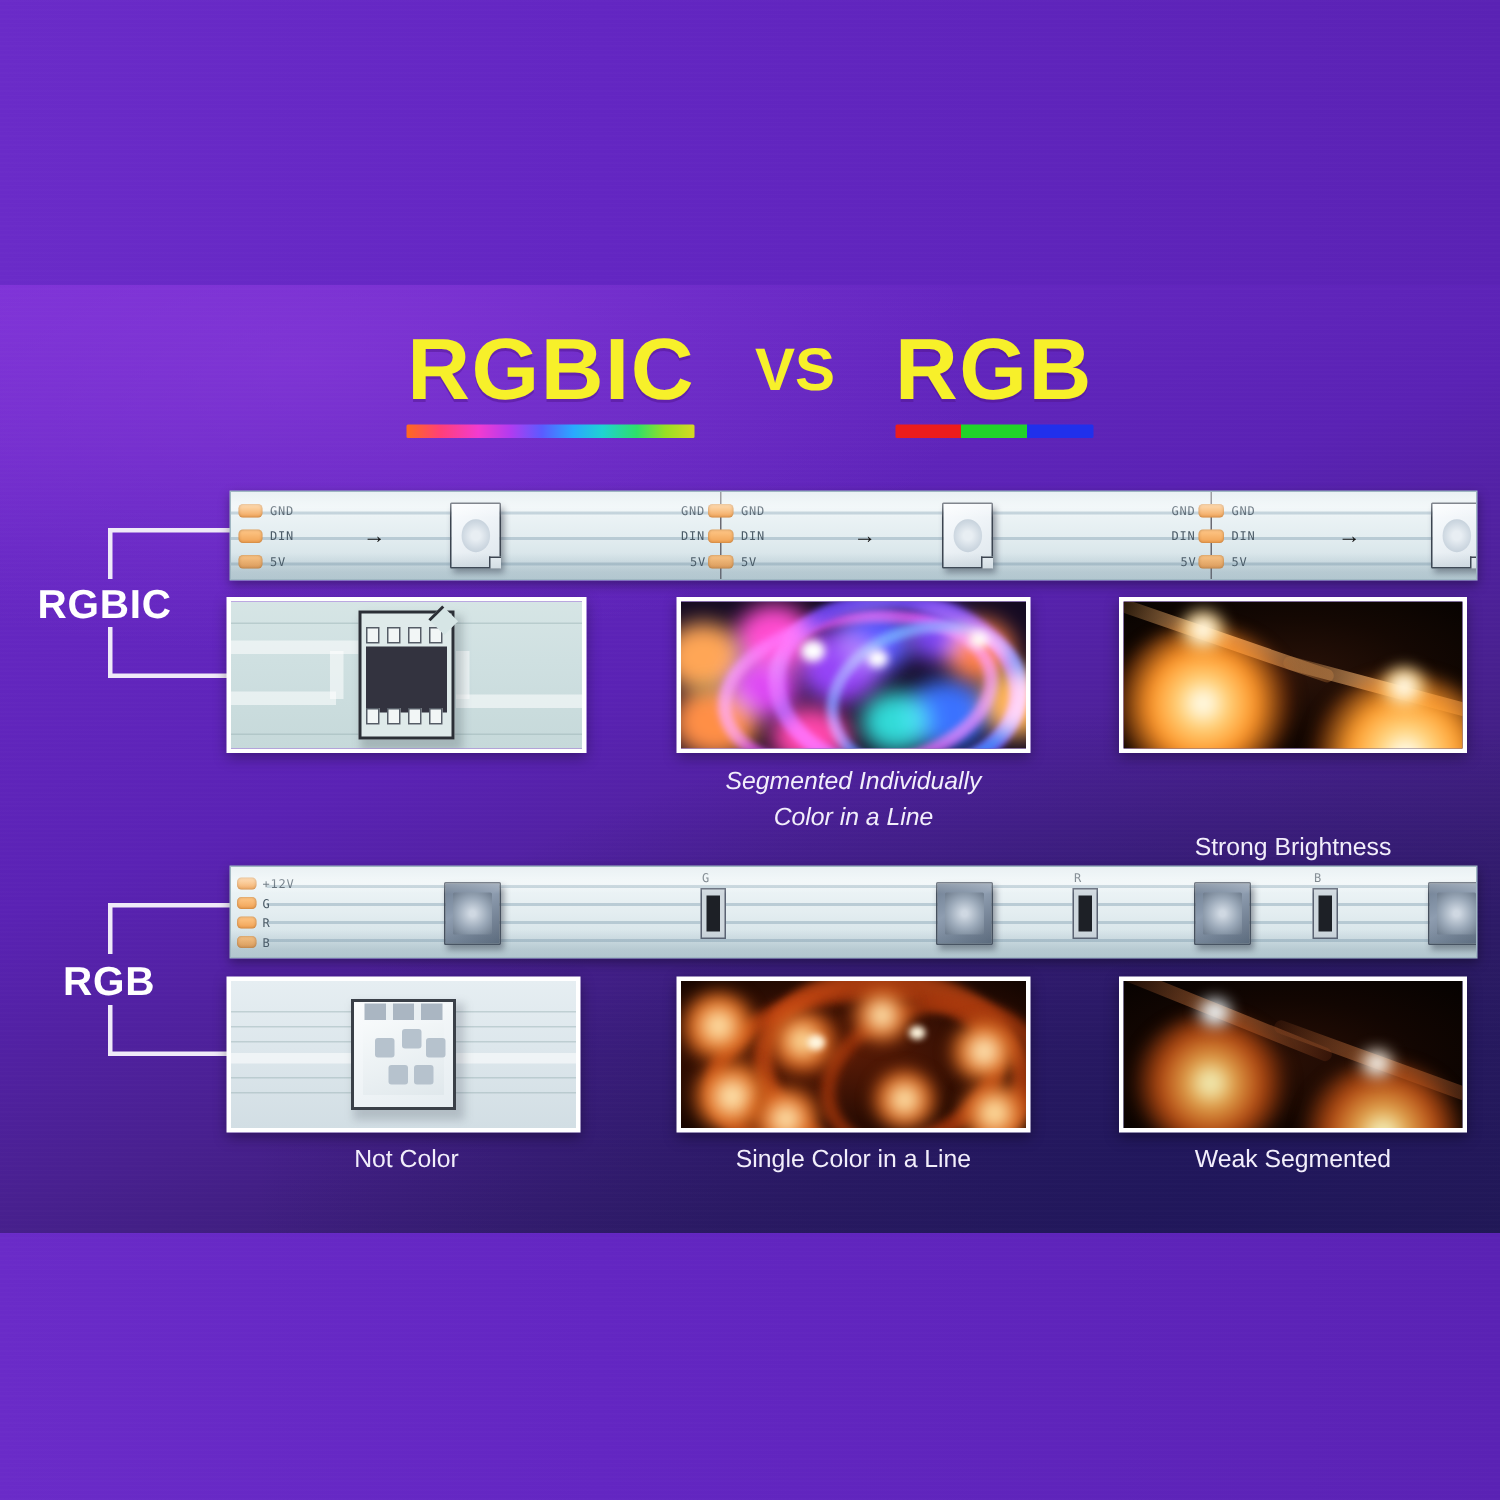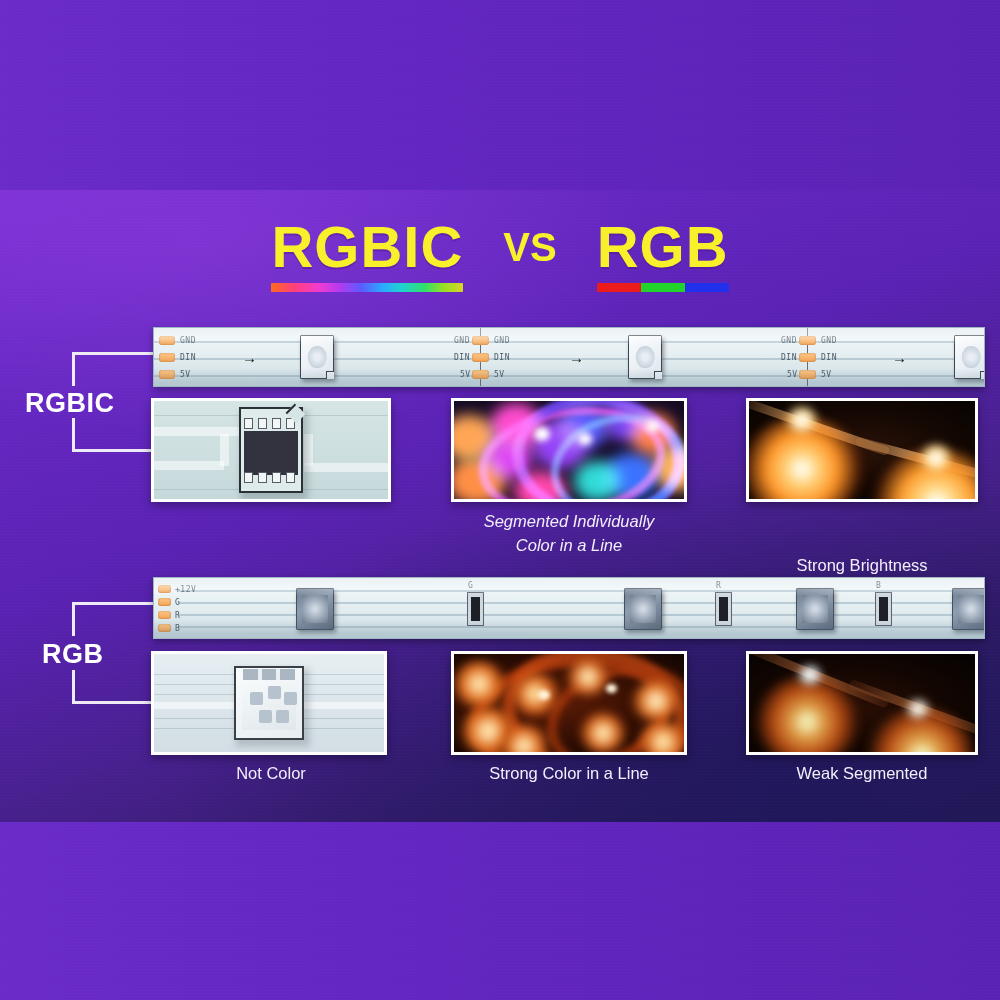--- a/index.html
+++ b/index.html
@@ -351,21 +351,21 @@
     <div class="glow" style="left:6px;top:52px;width:56px;height:50px;background:radial-gradient(circle,#ffe6b0 12%,#e0691c 48%,rgba(0,0,0,0) 78%);"></div>
     <div class="glow" style="left:56px;top:18px;width:50px;height:44px;background:radial-gradient(circle,#ffdf9e 12%,#d9611a 48%,rgba(0,0,0,0) 78%);"></div>
     <div class="glow" style="left:44px;top:70px;width:52px;height:44px;background:radial-gradient(circle,#ffe3ab 12%,#dd651b 48%,rgba(0,0,0,0) 78%);"></div>
     <div class="glow" style="left:112px;top:4px;width:44px;height:38px;background:radial-gradient(circle,#ffe4ae 14%,#d2601c 50%,rgba(0,0,0,0) 80%);"></div>
     <div class="glow" style="left:126px;top:58px;width:46px;height:42px;background:radial-gradient(circle,#ffe2a8 14%,#d6611a 50%,rgba(0,0,0,0) 80%);"></div>
     <div class="glow" style="left:178px;top:26px;width:48px;height:42px;background:radial-gradient(circle,#ffe6b4 14%,#dd6a1e 50%,rgba(0,0,0,0) 80%);"></div>
     <div class="glow" style="left:184px;top:66px;width:50px;height:44px;background:radial-gradient(circle,#ffe0a2 14%,#d8641c 50%,rgba(0,0,0,0) 80%);"></div>
     <div class="glow" style="left:84px;top:36px;width:12px;height:10px;background:#fff6de;filter:blur(2px);"></div>
     <div class="glow" style="left:152px;top:30px;width:11px;height:9px;background:#fff6de;filter:blur(2px);"></div>
   </div>
-  <div class="caption" style="left:447px;top:761px;width:244px;">Strong Color in a Line</div>
+  <div class="caption" style="left:447px;top:761px;width:244px;">Single Color in a Line</div>
 
   <div class="photo" style="left:746px;top:651px;width:232px;height:104px;">
     <div class="darkbg" style="background:radial-gradient(ellipse at 45% 55%,#2a0f05 0%,#120602 55%,#050201 100%);"></div>
     <div class="ribbon" style="left:-6px;top:18px;width:150px;transform:rotate(22deg);background:linear-gradient(90deg,rgba(190,90,40,.1),rgba(220,130,70,.55),rgba(170,70,30,.15));"></div>
     <div class="ribbon" style="left:96px;top:52px;width:160px;transform:rotate(20deg);background:linear-gradient(90deg,rgba(190,90,40,.1),rgba(220,130,70,.55),rgba(170,70,30,.15));"></div>
     <div class="glow" style="left:6px;top:22px;width:104px;height:92px;
       background:radial-gradient(circle,#f1eab0 8%,#e0a04a 22%,#b44a12 48%,rgba(90,28,4,.2) 74%,rgba(0,0,0,0) 88%);"></div>
     <div class="glow" style="left:118px;top:54px;width:110px;height:96px;
       background:radial-gradient(circle,#f3eeb8 8%,#e2a54e 22%,#b54c13 48%,rgba(90,28,4,.2) 74%,rgba(0,0,0,0) 88%);"></div>
     <div class="glow" style="left:50px;top:12px;width:22px;height:18px;background:radial-gradient(circle,#ffffff 25%,#cfe0e6 60%,rgba(0,0,0,0) 82%);"></div>

